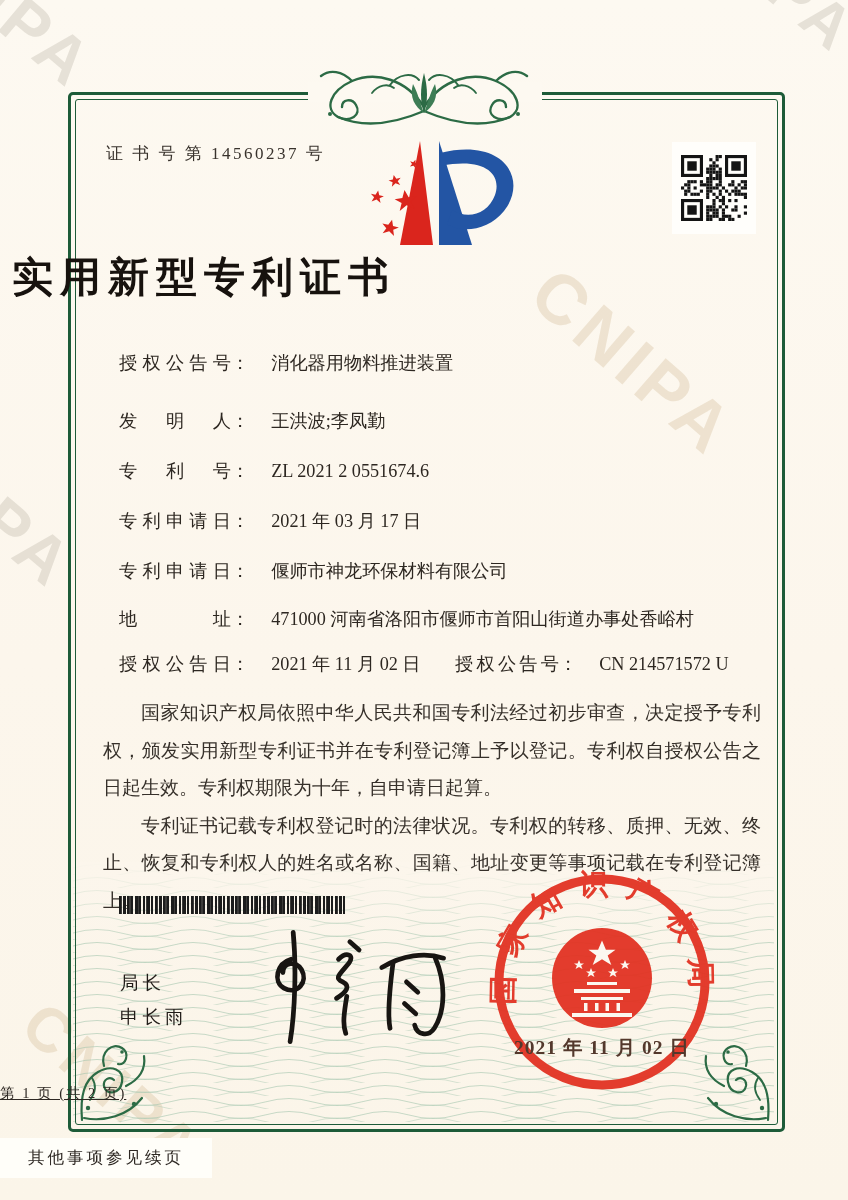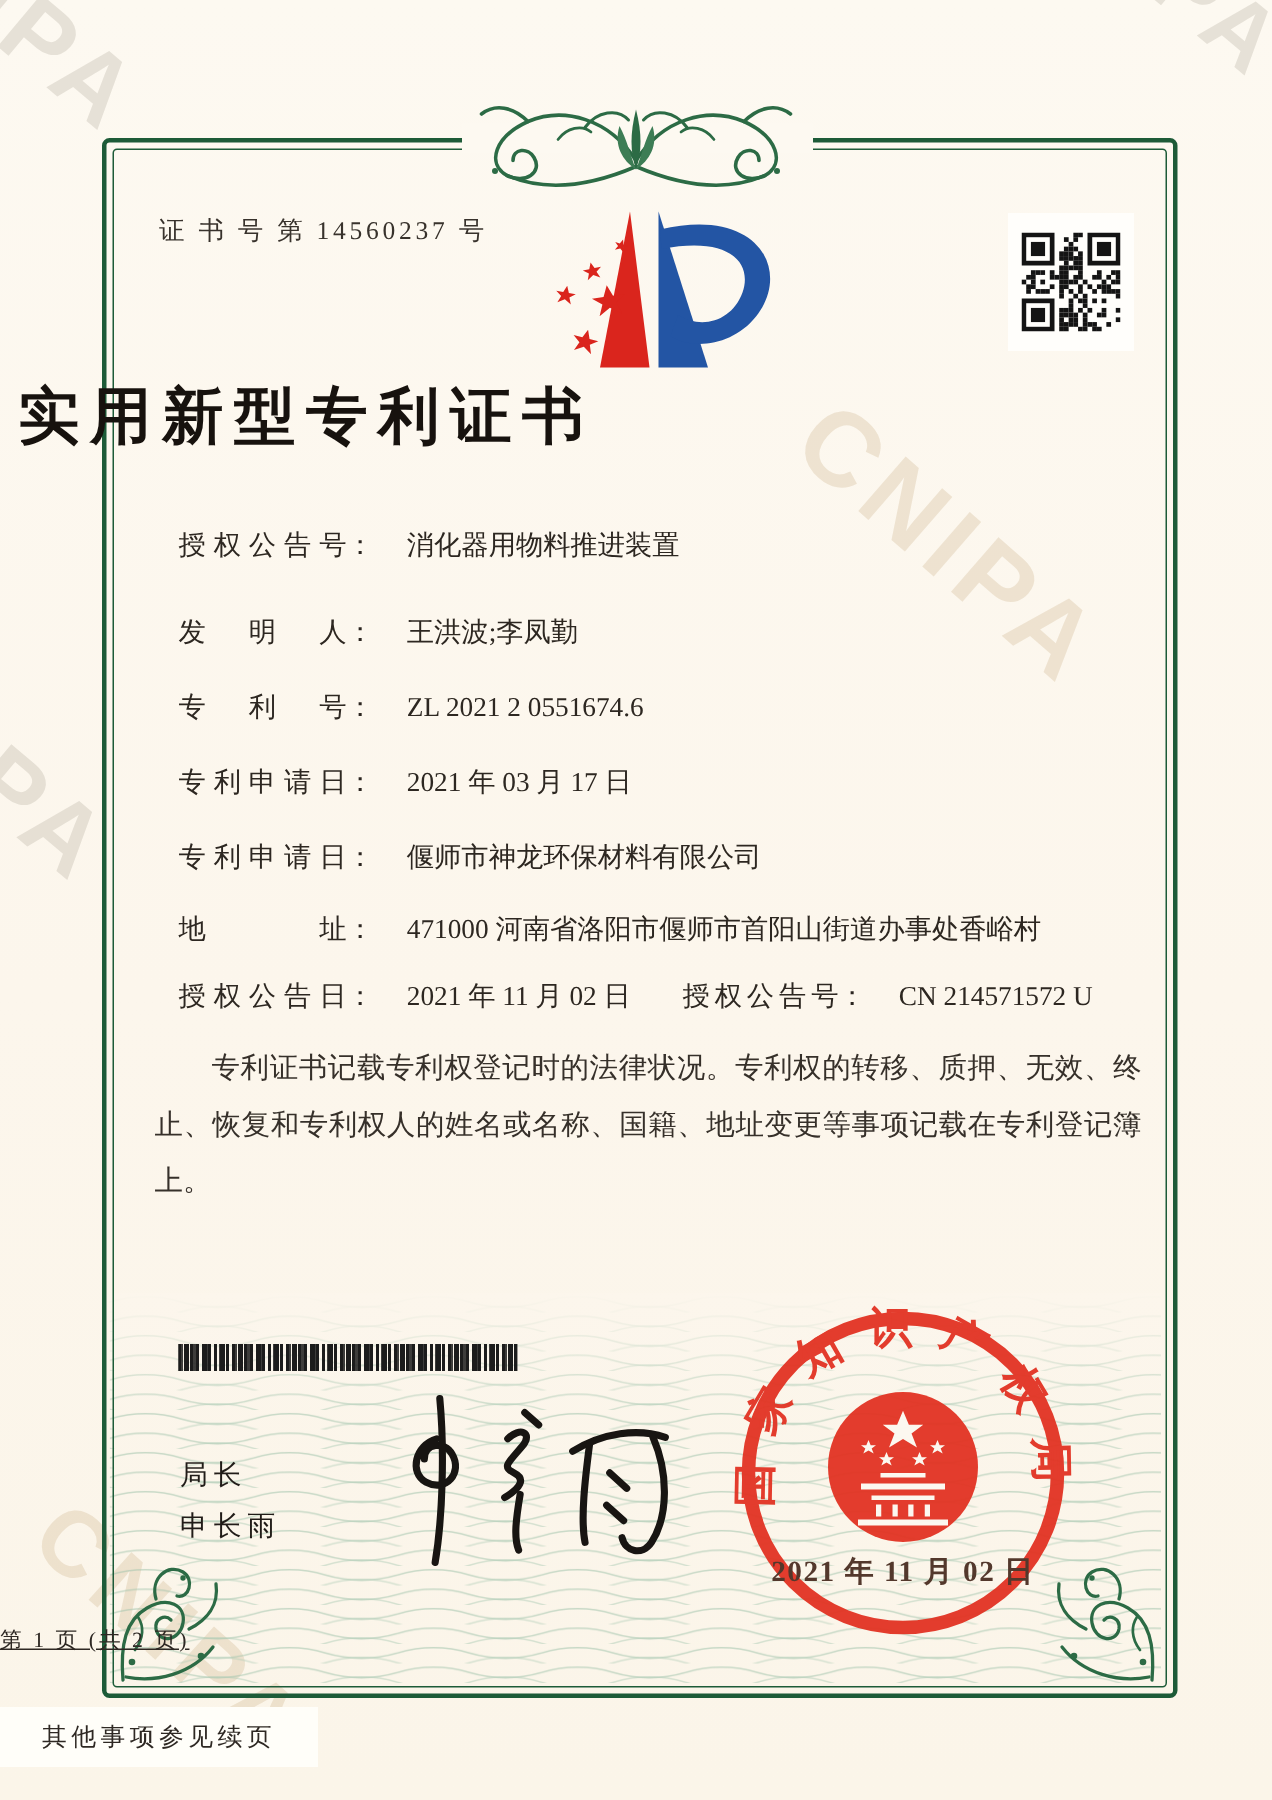--- a/index.html
+++ b/index.html
@@ -316,20 +316,21 @@
     </div>
     <div class="frow r7">
       <span class="flabel">授权公告日</span><span class="fcolon">：</span><span class="fvalue">2021 年 11 月 02 日</span>
       <span class="pair2">
         <span class="flabel">授权公告号</span><span class="fcolon">：</span><span class="fvalue">CN 214571572 U</span>
       </span>
     </div>
   </div>
 
   <div class="body-text">
+    <p>国家知识产权局依照中华人民共和国专利法经过初步审查，决定授予专利权，颁发实用新型专利证书并在专利登记簿上予以登记。专利权自授权公告之日起生效。专利权期限为十年，自申请日起算。</p>
     <p>专利证书记载专利权登记时的法律状况。专利权的转移、质押、无效、终止、恢复和专利权人的姓名或名称、国籍、地址变更等事项记载在专利登记簿上。</p>
   </div>
 
   <div class="barcode"></div>
 
   <div class="sig-title">局长</div>
   <div class="sig-name">申长雨</div>
   <svg class="signature" viewBox="0 0 200 120">
     <g stroke="#181512" stroke-width="4.6" fill="none" stroke-linecap="round" stroke-linejoin="round">
       <path d="M38,34 C24,38 20,56 31,62 C44,69 55,56 48,44 C43,35 30,37 30,47"></path>

